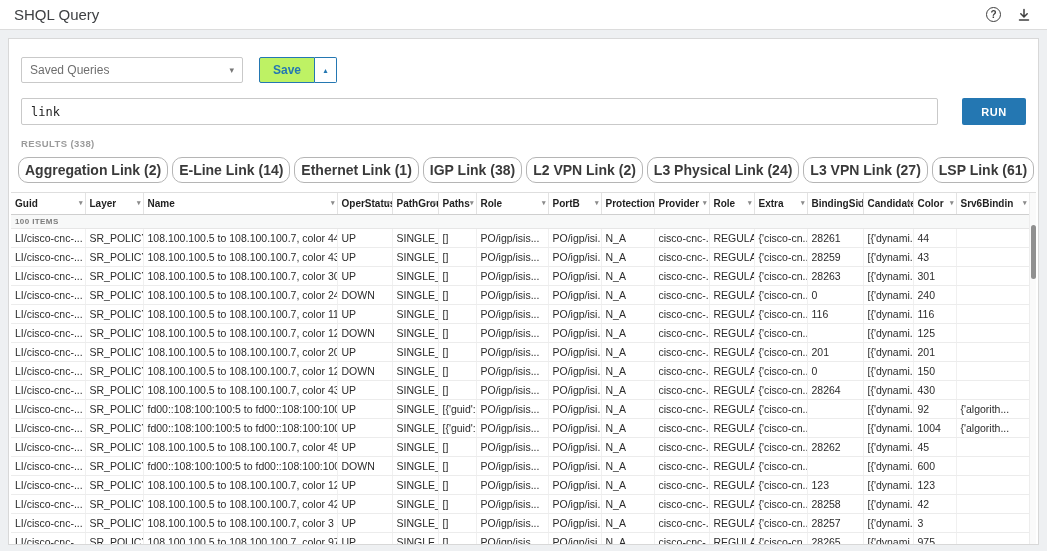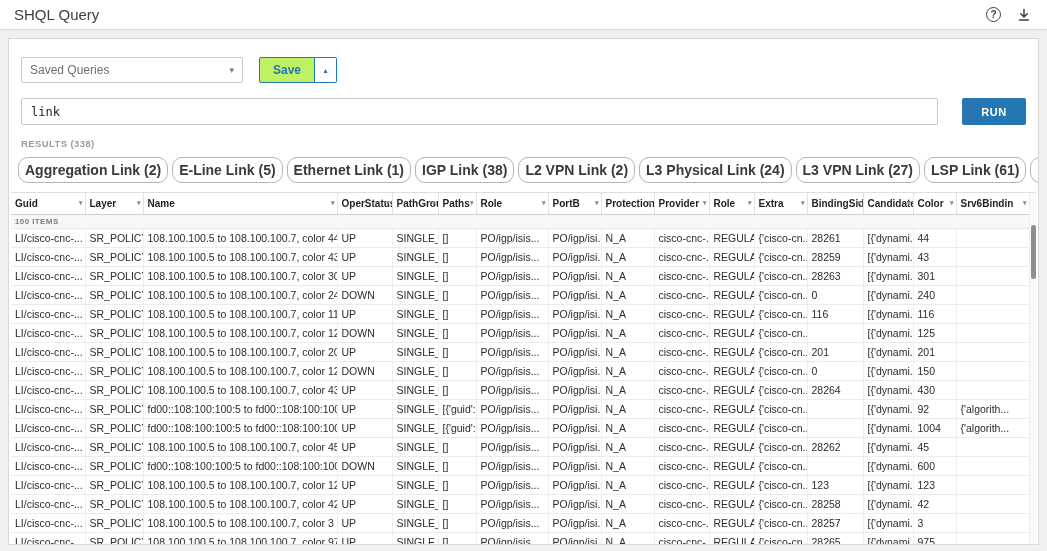--- a/index.html
+++ b/index.html
@@ -130,21 +130,21 @@
   <div class="query-row">
     <input class="query-input" type="text" value="link" style="">
     <button class="run-btn">RUN</button>
   </div>
 
   <div class="results-label">RESULTS (338)</div>
 
   <div class="tabs">
     <div class="tabs-row" id="tabs-row-1">
         <button class="tab">Aggregation Link (2)</button>
-        <button class="tab">E-Line Link (5)</button>
+        <button class="tab">E-Line Link (14)</button>
         <button class="tab">Ethernet Link (1)</button>
         <button class="tab">IGP Link (38)</button>
         <button class="tab">L2 VPN Link (2)</button>
         <button class="tab">L3 Physical Link (24)</button>
         <button class="tab">L3 VPN Link (27)</button>
         <button class="tab">LSP Link (61)</button>
         <button class="tab">Logical Link (25)</button>
         <button class="tab">OCH Link (2)</button>
         <button class="tab">Pseudo-Wire Link (13)</button>
         <button class="tab selected">SR Policy Link (100)</button>

